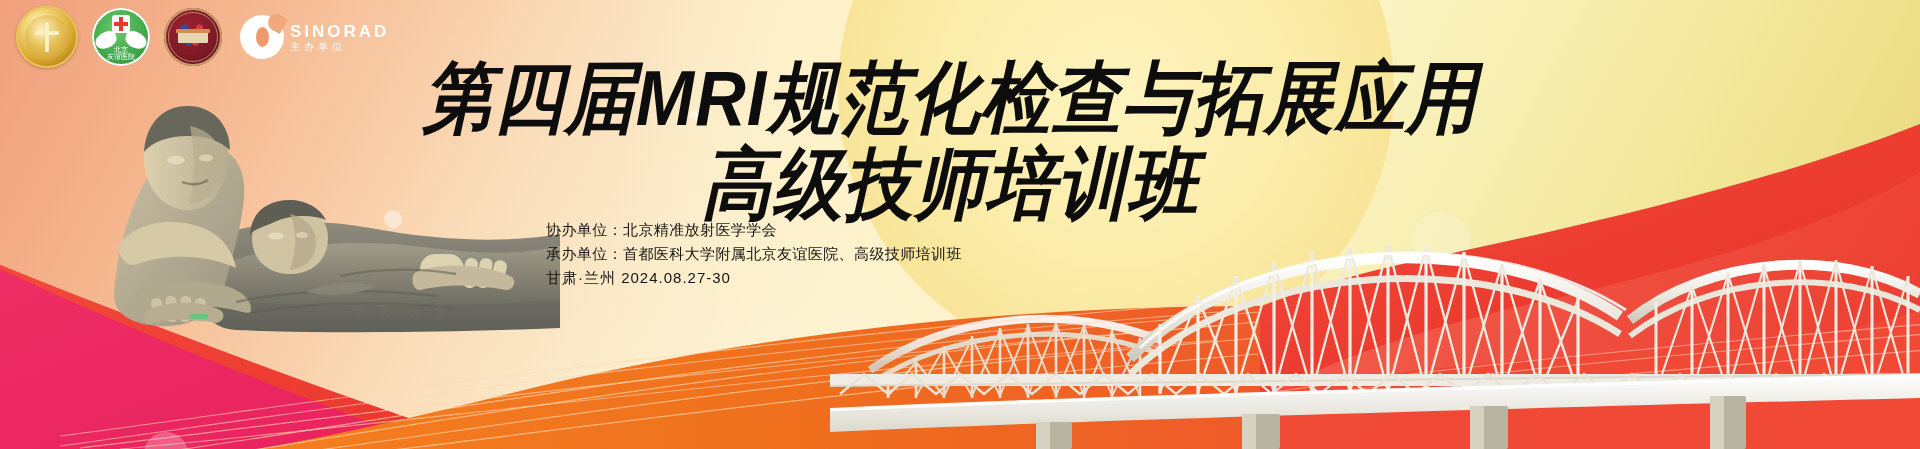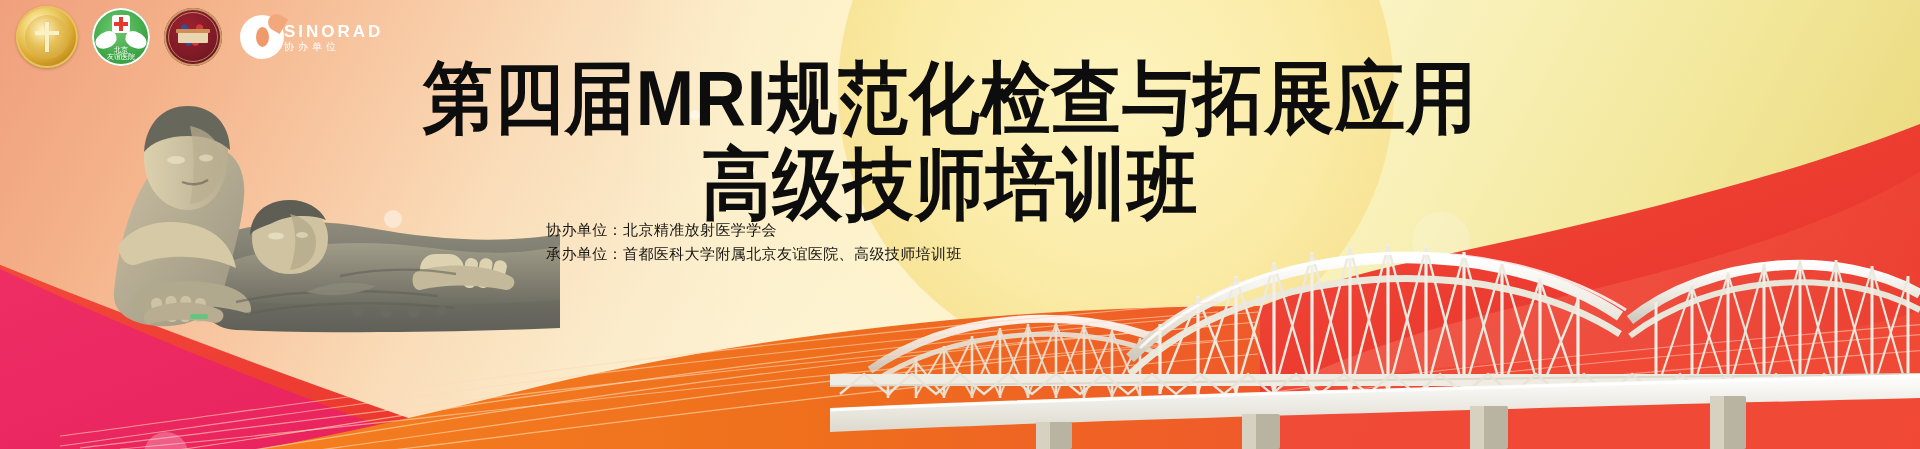--- a/index.html
+++ b/index.html
@@ -134,21 +134,21 @@
   .logo-maroon .emblem .sw.r{left:16px;background:#d33b3b;transform:rotate(16deg);}
   .logo-maroon .gate{
     position:absolute;bottom:7px;left:50%;margin-left:-15px;
     width:30px;height:11px;background:#e9d5b0;border-radius:1px;
   }
   .logo-maroon .gate:before{
     content:"";position:absolute;left:-2px;top:-3px;width:34px;height:4px;background:#cf8f54;border-radius:1px;
   }
 
   .logo-sinorad{
-    display:flex;align-items:center;gap:0;margin-left:4px;
+    display:flex;align-items:center;gap:6px;margin-left:4px;
   }
   .logo-sinorad .mark{
     width:44px;height:44px;border-radius:50%;
     background:#fff;position:relative;
     display:flex;align-items:center;justify-content:center;
   }
   .logo-sinorad .mark:after{
     content:"";position:absolute;width:13px;height:20px;border-radius:50%;
     background:#f09a6c;
   }
@@ -166,21 +166,21 @@
 
   
   #statue{position:absolute;left:40px;top:96px;width:520px;height:260px;z-index:12;}
 
   
   #bridge{position:absolute;left:830px;top:198px;width:1090px;height:251px;z-index:14;}
 
   
   #title-block{
     position:absolute;left:0;top:58px;width:1920px;
-    z-index:30;text-align:center;pointer-events:none;
+    z-index:30;text-align:center;pointer-events:none;font-style:italic;
   }
   .title-line{
     color:#0d0d0d;
     font-family:"Liberation Sans","DejaVu Sans",sans-serif;
     font-weight:700;
     font-size:70px;
     line-height:72px;
     letter-spacing:1px;
     white-space:nowrap;
     transform:scaleY(1.12);
@@ -550,29 +550,30 @@
         </div>
       </div>
     </div>
 
     <div class="logo logo-sinorad">
       <div class="mark">
         <div class="notch"></div>
       </div>
       <div class="wordmark">
         <div class="wm-en">SINORAD</div>
-        <div class="wm-cn">协办单位</div>
+        <div class="wm-cn">主办单位</div>
       </div>
     </div>
 
   </div>
 
   <div id="title-block">
     <div class="title-line" id="title-line-1">第四届MRI规范化检查与拓展应用</div>
     <div class="title-line" id="title-line-2">高级技师培训班</div>
   </div>
 
   <div id="info-block">
     <div class="info-line">协办单位：北京精准放射医学学会</div>
     <div class="info-line">承办单位：首都医科大学附属北京友谊医院、高级技师培训班</div>
+    <div class="info-line" id="info-date">甘肃·兰州  2024.08.27-30</div>
   </div>
 
 </div>
 
 </body></html>

